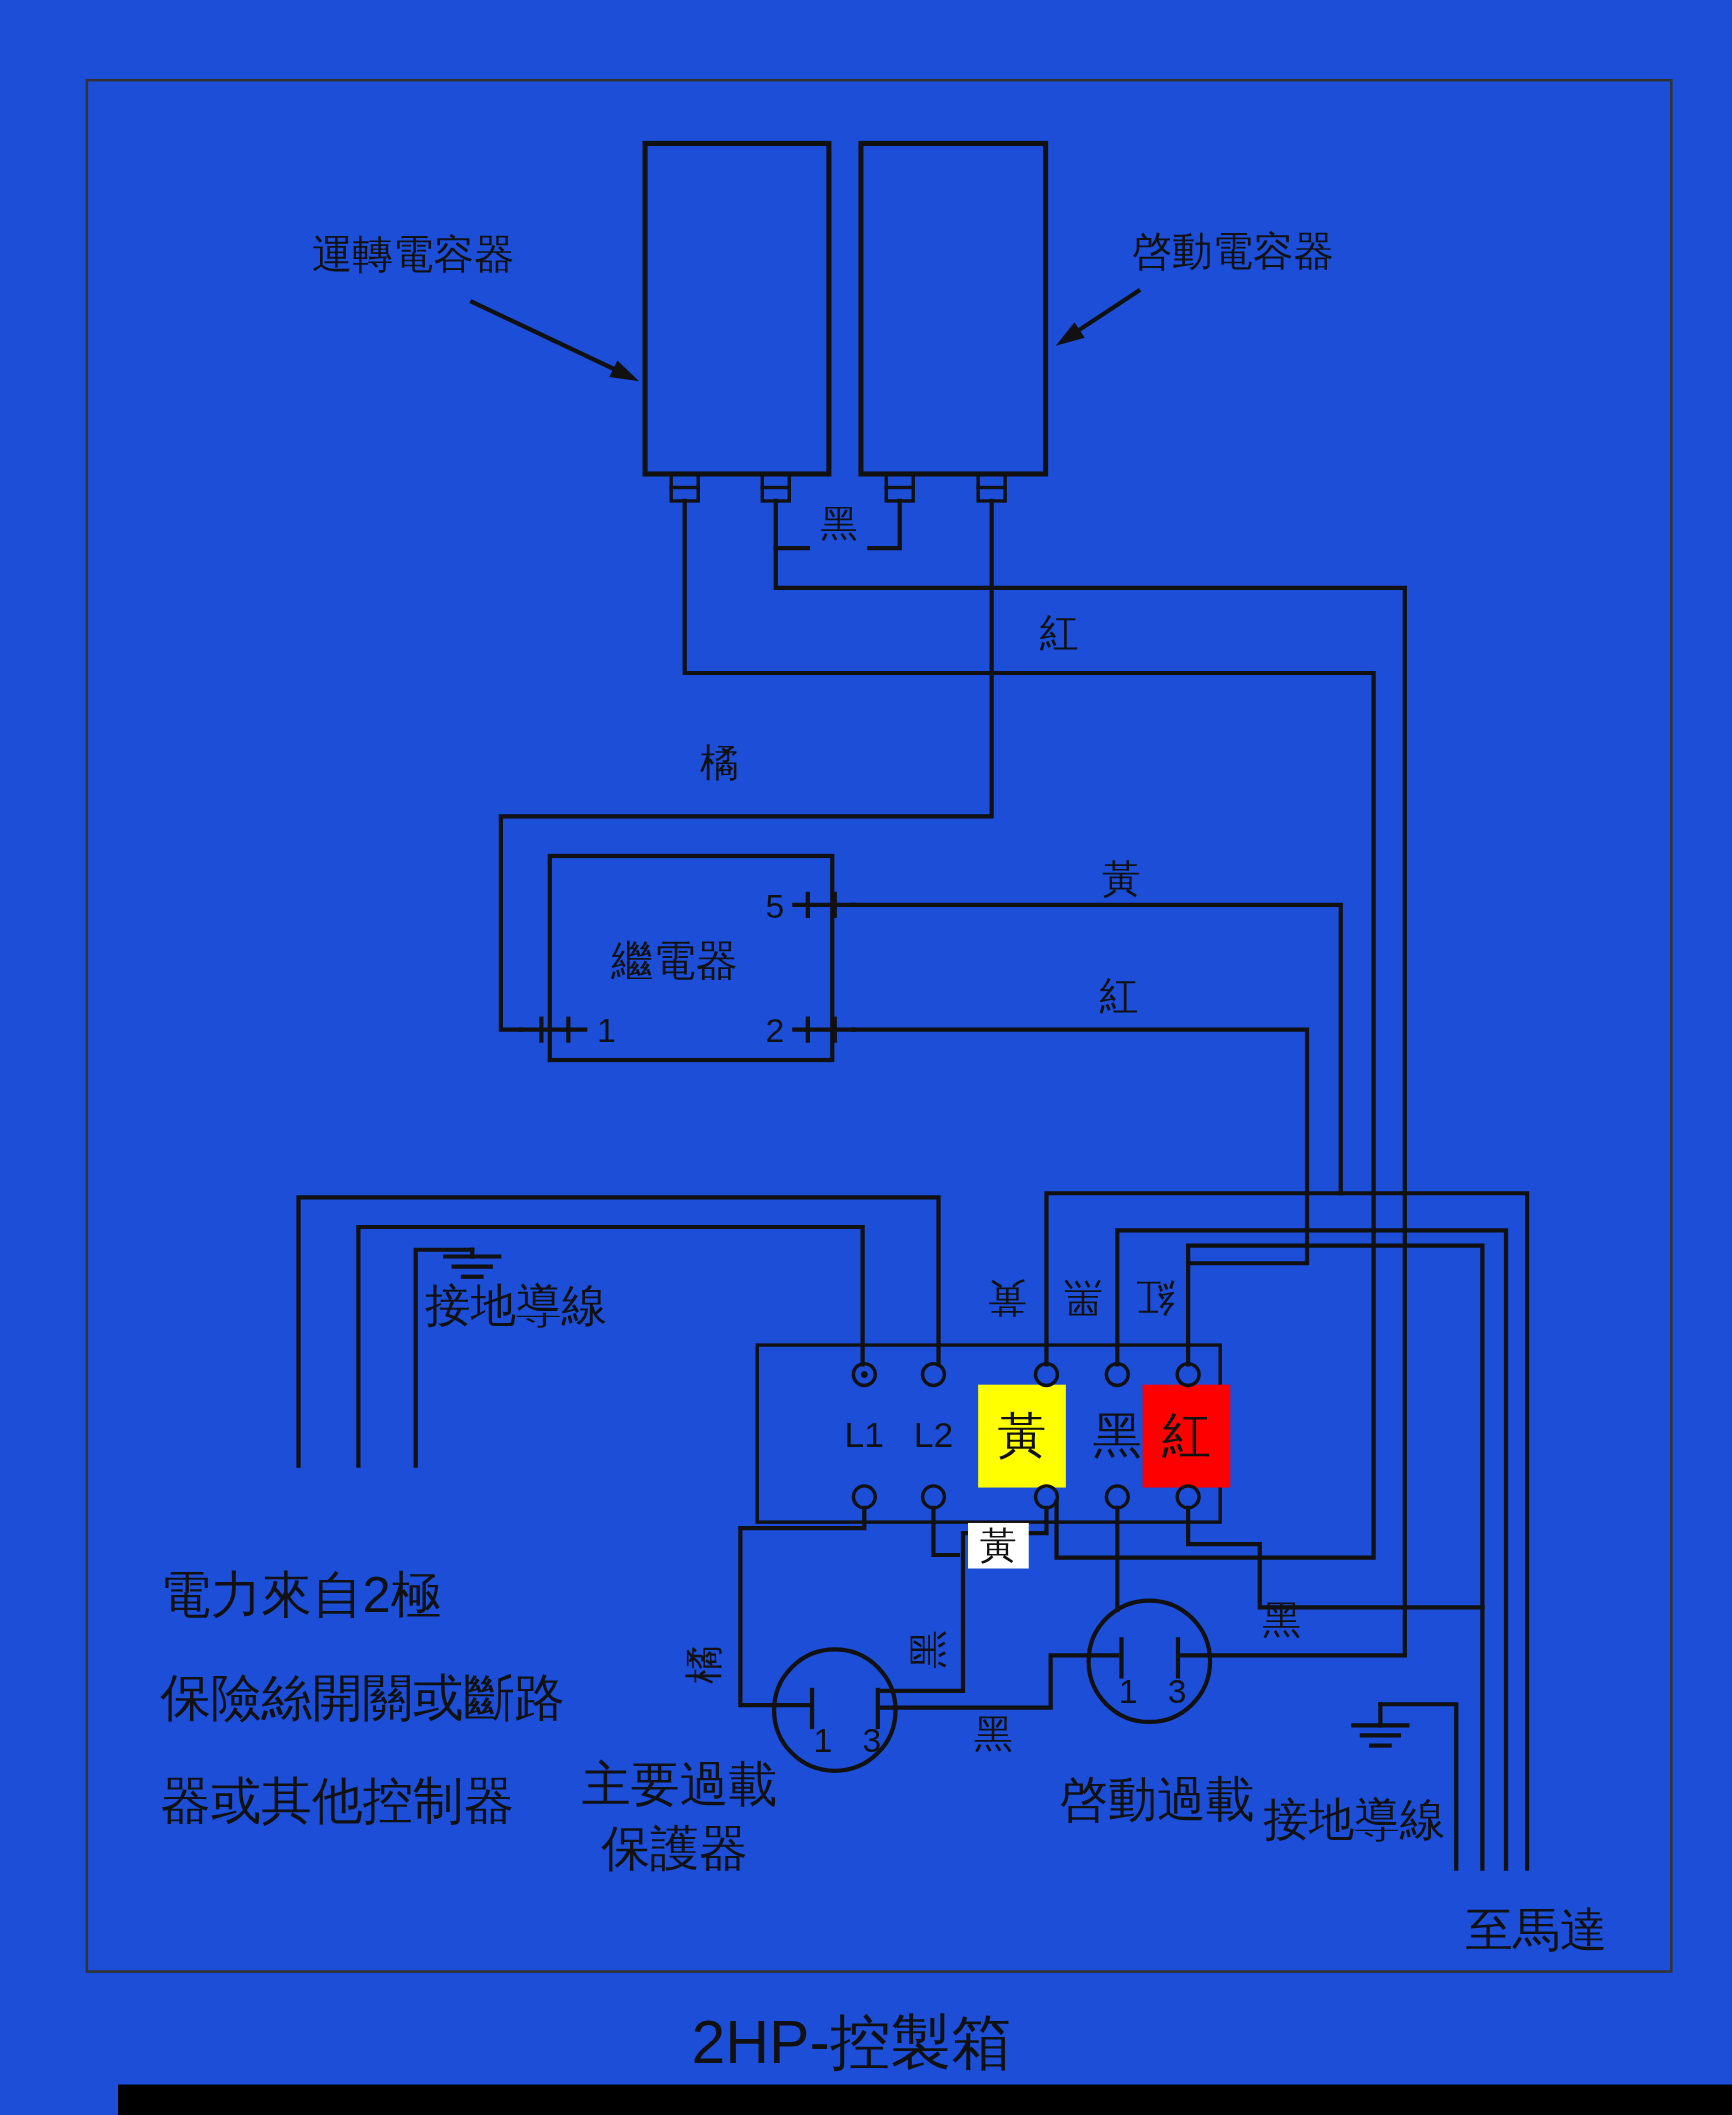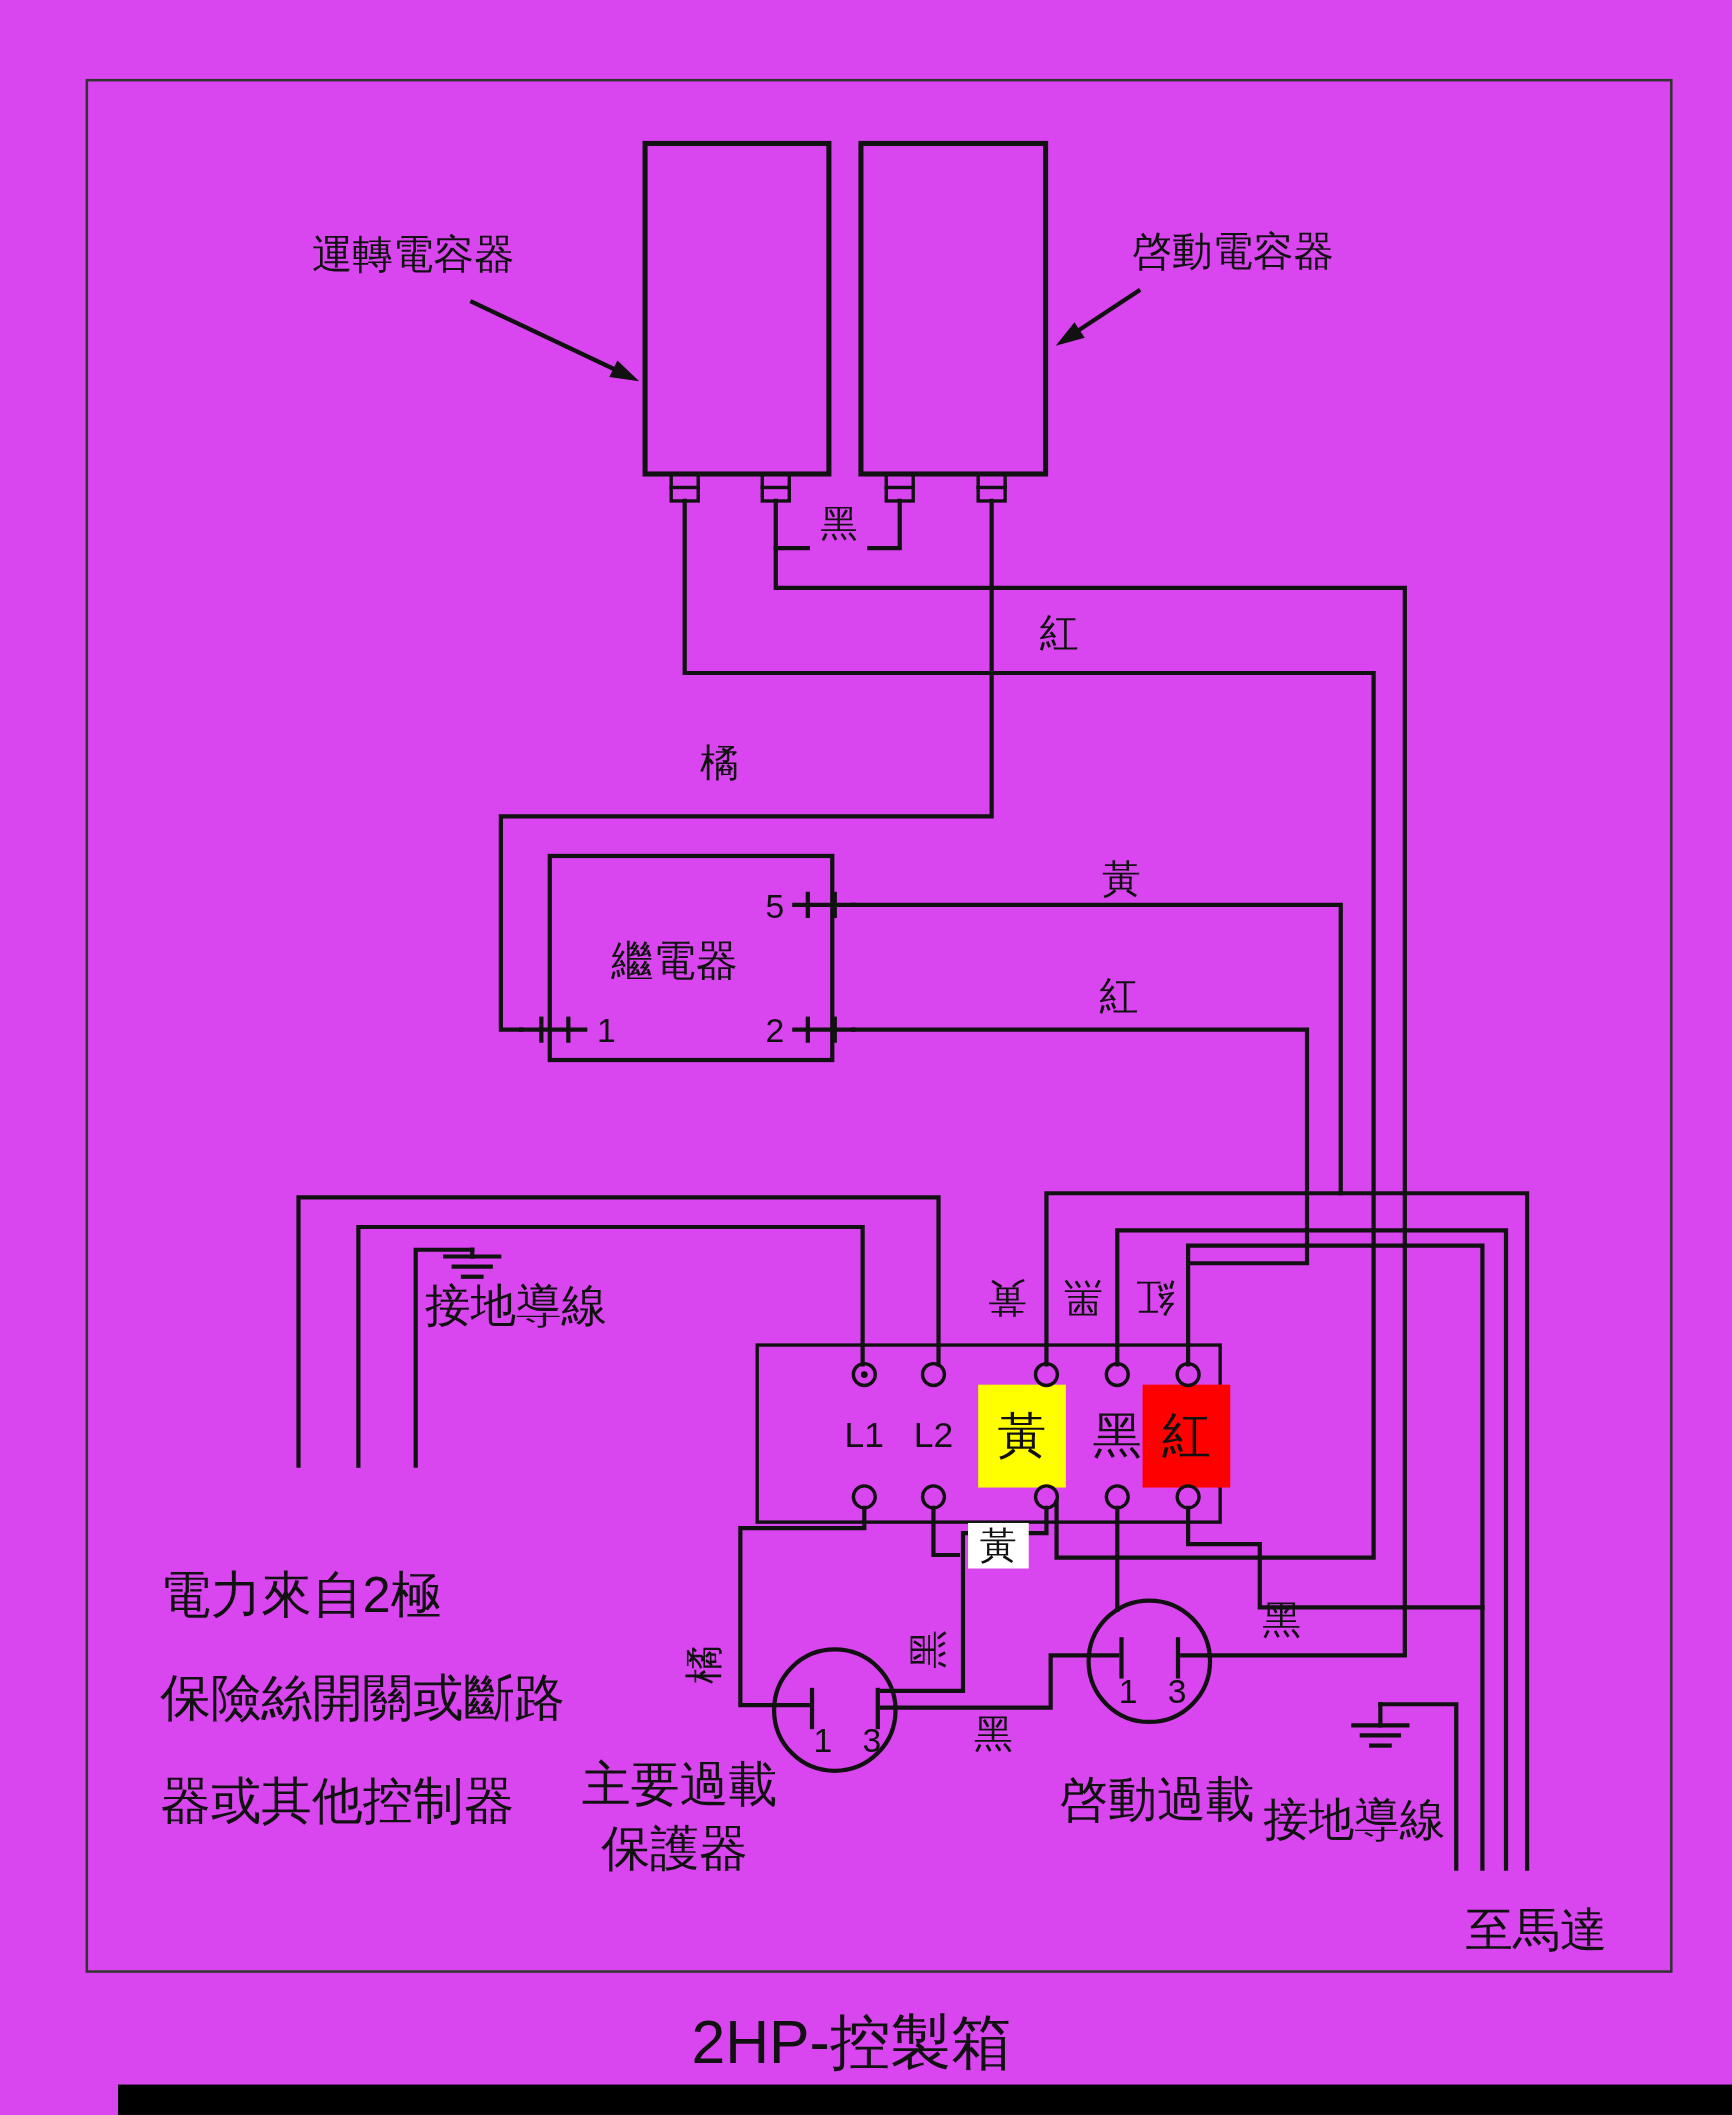--- a/index.html
+++ b/index.html
@@ -1,16 +1,16 @@
 <!DOCTYPE html>
 <html style="font-size:13.5px"><head>
 <meta charset="utf-8">
 <style>
   html,body{margin:0;padding:0;background:#ffffff;}
-  .stage{position:relative;width:1732px;height:2115px;background:#d946ef;font-family:"Liberation Sans","DejaVu Sans",sans-serif;}
+  .stage{position:relative;width:1732px;height:2115px;background:#1d4ed8;font-family:"Liberation Sans","DejaVu Sans",sans-serif;}
   svg{position:absolute;left:0;top:0;}
   svg text{fill:#111;font-family:"Liberation Sans","DejaVu Sans",sans-serif;}
   .wire{fill:none;stroke:#111;stroke-width:5;stroke-linecap:square;}
   .thin{fill:none;stroke:#111;stroke-width:4;stroke-linecap:square;}
   .boxline{fill:none;stroke:#111;stroke-width:6;}
   .tick{stroke:#111;stroke-width:5;stroke-linecap:square;}
 </style>
 </head>
 <body>
 

